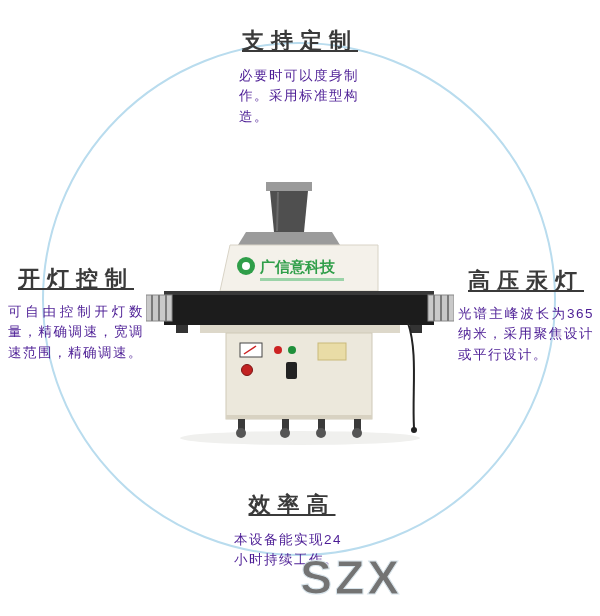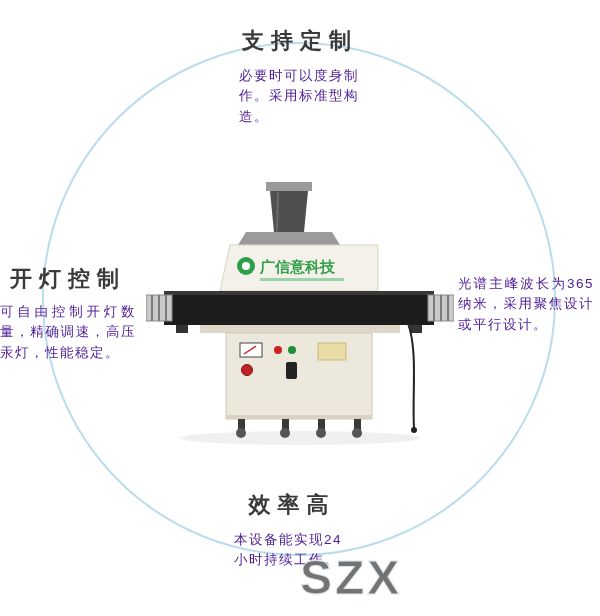--- a/index.html
+++ b/index.html
@@ -9,28 +9,29 @@
   }
   .ring{
     position:absolute;left:42px;top:42px;width:514px;height:514px;
     border:2px solid #b9dcee;border-radius:50%;box-sizing:border-box;
   }
   .callout{position:absolute;color:#1c1c1c;}
   .callout .title{
     font-family:"Liberation Serif","DejaVu Serif",serif;
     font-weight:bold;font-size:22px;color:#3a3a3a;letter-spacing:7px;
     white-space:nowrap;
+    text-decoration:underline;
   }
   .callout .body{
     font-size:13.5px;line-height:1.5;letter-spacing:1.5px;color:#4c1d95;
     text-align:justify;margin-top:8px;
   }
   .c-top{left:205px;top:26px;width:190px;text-align:center;}
   .c-top .body{width:122px;margin:10px auto 0;text-align:left;}
-  .c-left{left:0;top:264px;width:136px;text-align:center;}
+  .c-left{left:8px;top:264px;width:136px;text-align:center;}
   .c-left .body{text-align:justify;}
   .c-right{left:458px;top:266px;width:136px;text-align:center;}
   .c-right .body{text-align:justify;}
   .c-bottom{left:212px;top:490px;width:160px;text-align:center;}
   .c-bottom .body{width:116px;margin:10px auto 8px;text-align:left;}
   .machine{position:absolute;left:146px;top:182px;}
   .watermark{
     position:absolute;left:300px;top:550px;
     font-size:48px;font-weight:bold;letter-spacing:3px;
     color:#737373;-webkit-text-stroke:1px #d9e5ec;
@@ -44,24 +45,25 @@
 
   <div class="ring"></div>
 
   <div class="callout c-top">
     <div class="title">支持定制</div>
     <div class="body">必要时可以度身制作。采用标准型构造。</div>
   </div>
 
   <div class="callout c-left">
     <div class="title">开灯控制</div>
-    <div class="body">可自由控制开灯数量，精确调速，高压汞灯，性能稳定。</div>
+    <div class="body">可自由控制开灯数量，精确调速，宽调速范围，精确调速。</div>
   </div>
 
   <div class="callout c-right">
+    <div class="title">高压汞灯</div>
     <div class="body">光谱主峰波长为365纳米，采用聚焦设计或平行设计。</div>
   </div>
 
   <div class="callout c-bottom">
     <div class="title">效率高</div>
     <div class="body">本设备能实现24小时持续工作。</div>
   </div>
 
   <svg class="machine" width="308" height="264" viewBox="0 0 308 264">
 

